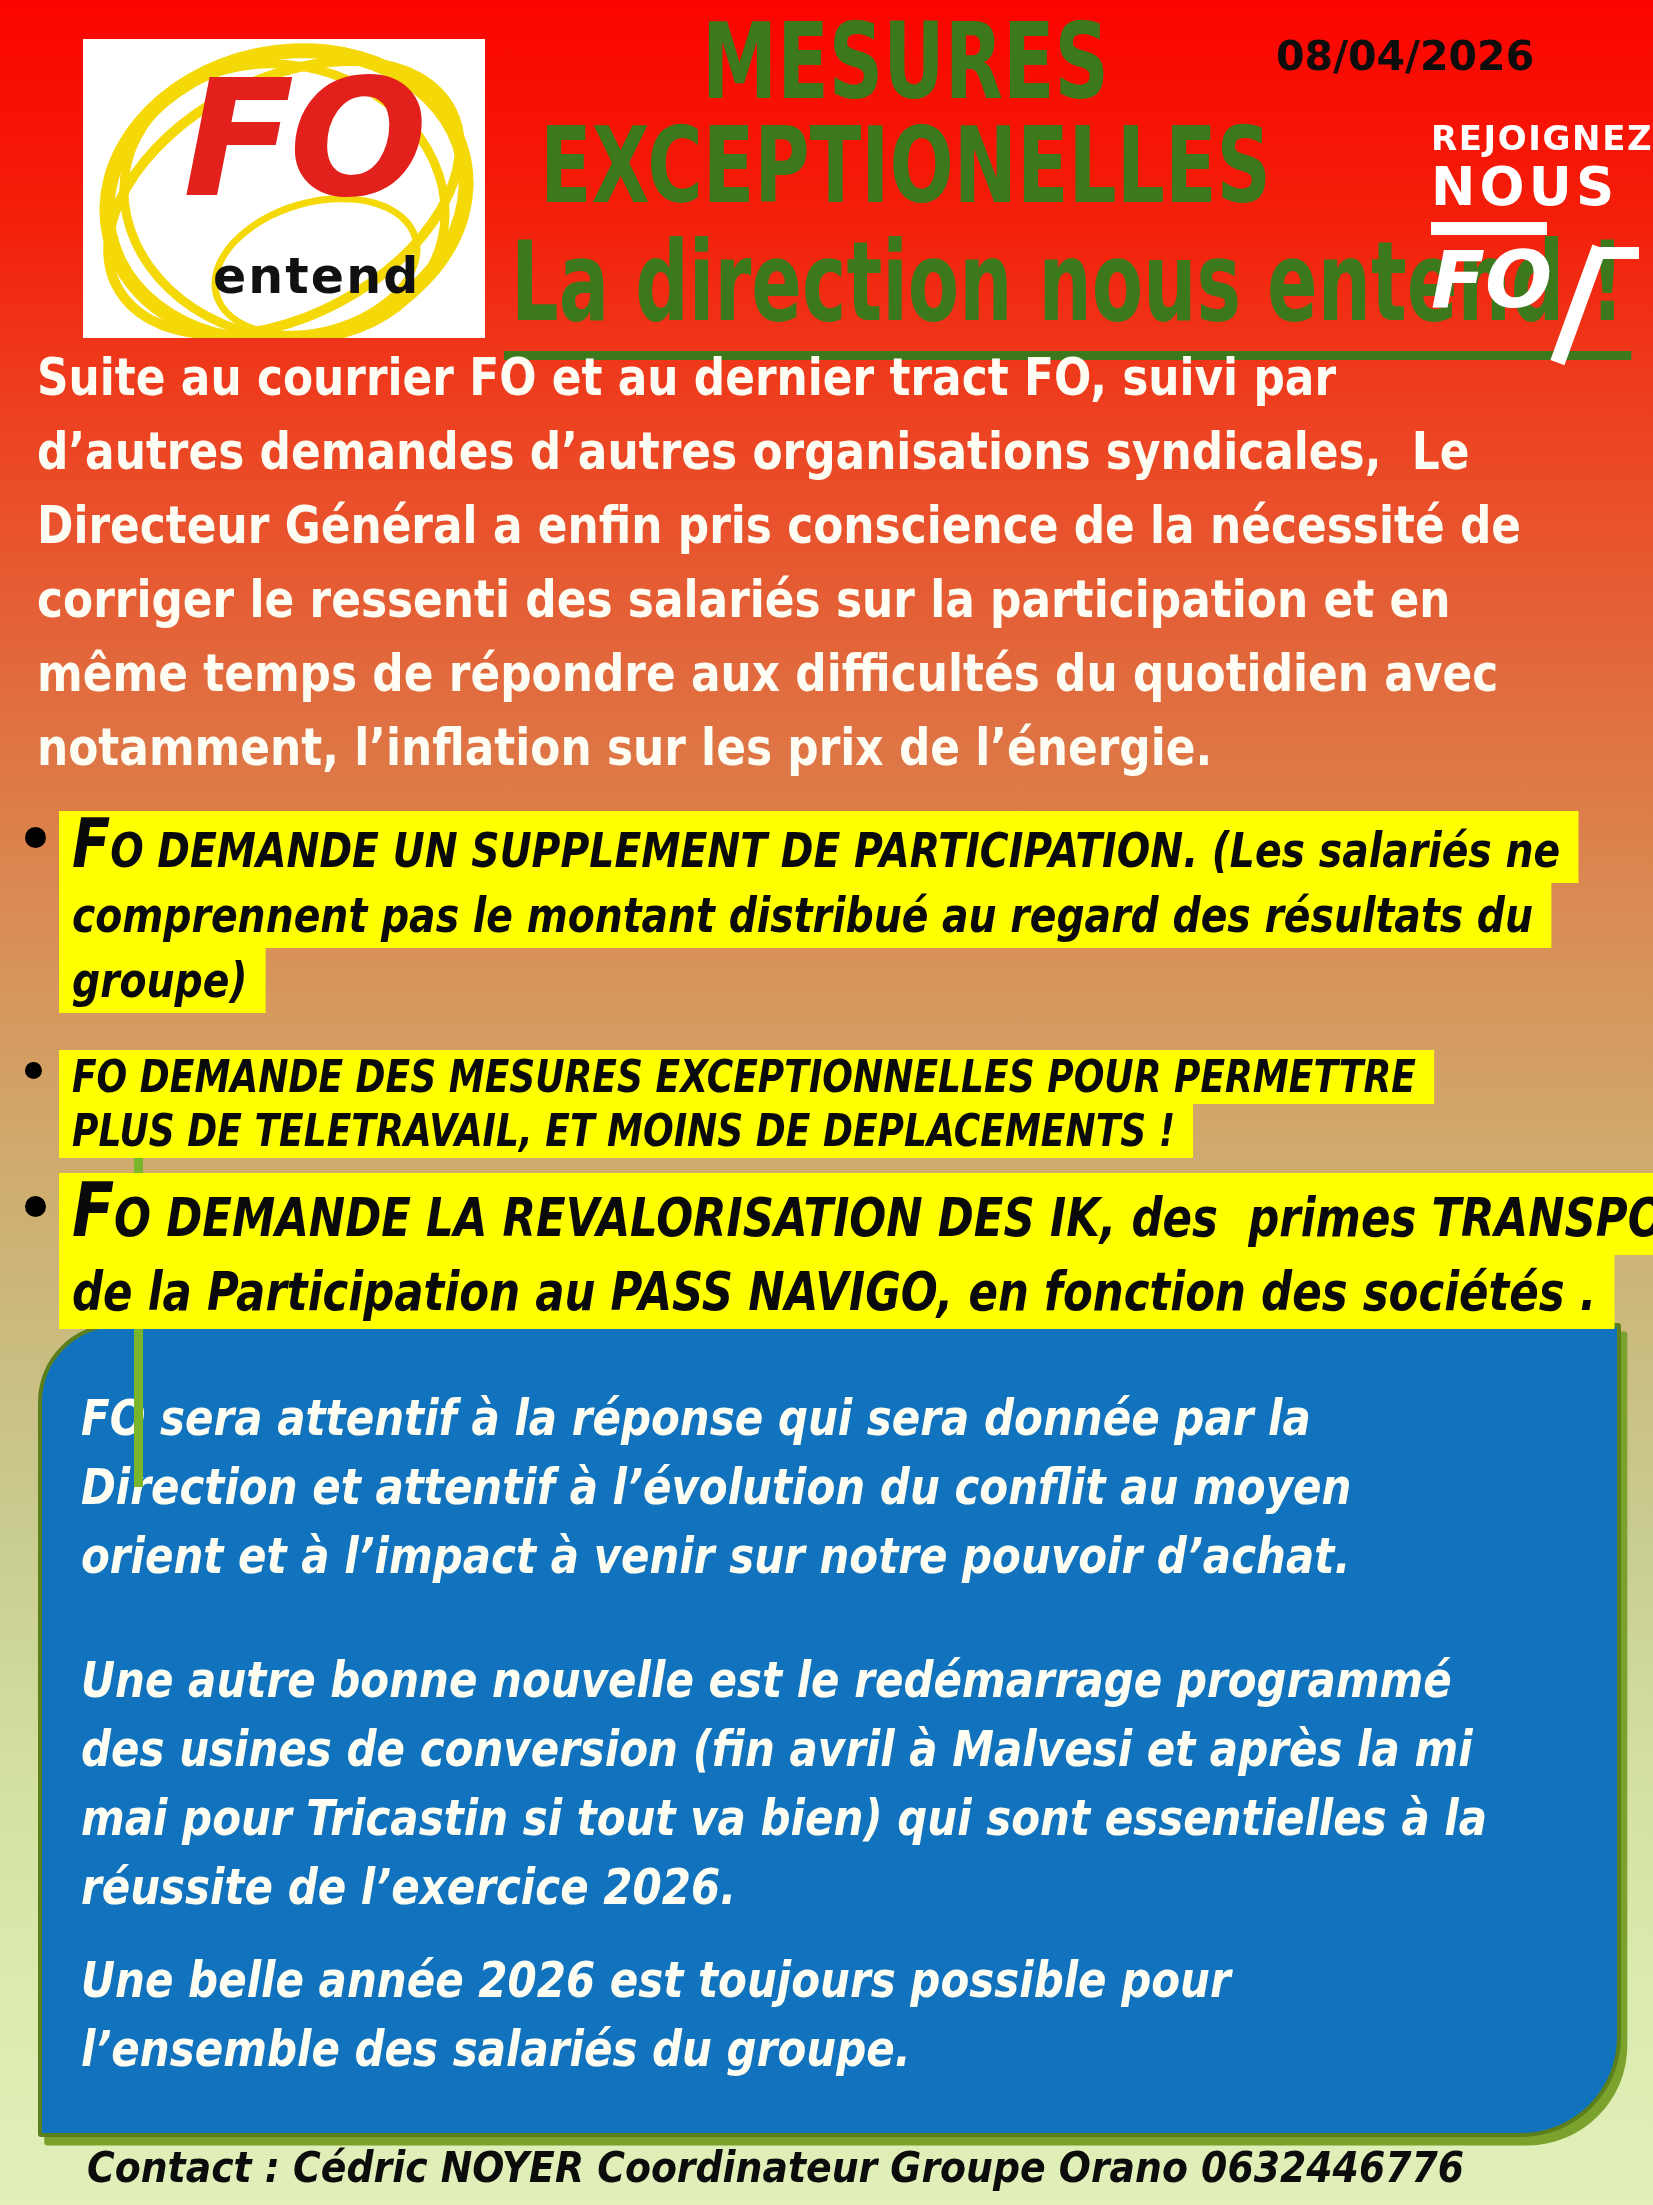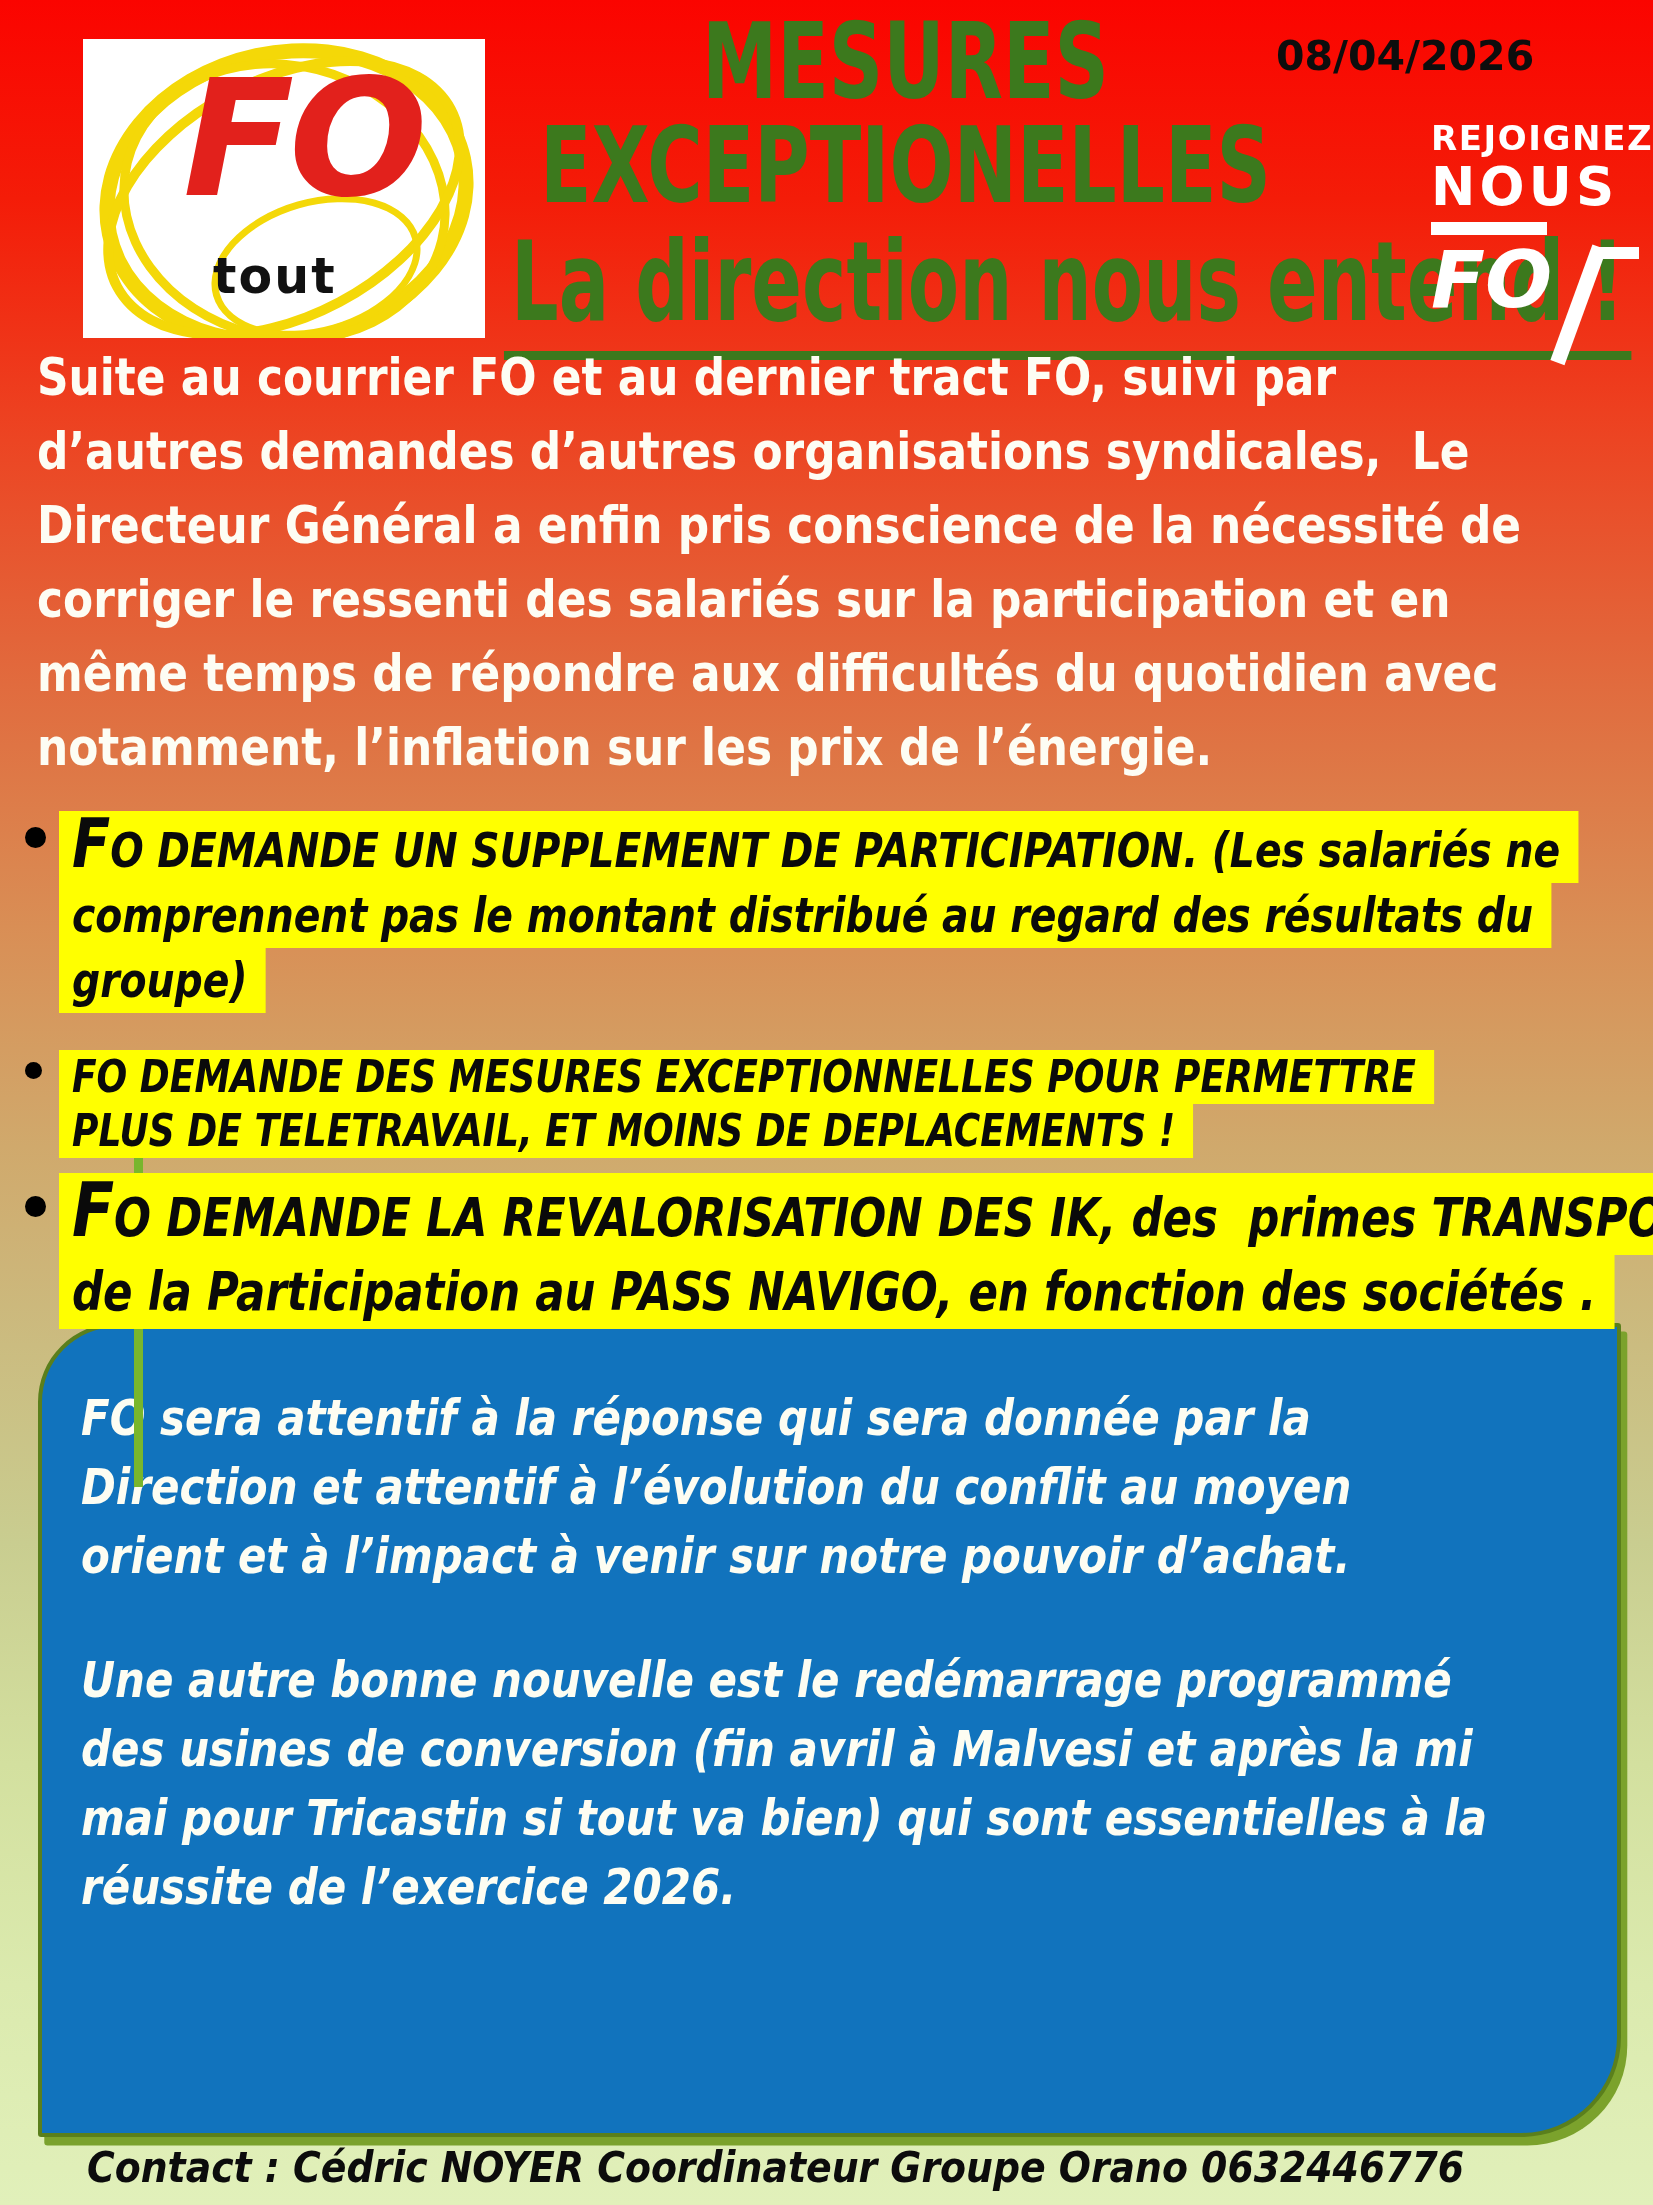--- a/index.html
+++ b/index.html
@@ -71,21 +71,21 @@
 <body>
 
 <div id="page">
 
   <div class="logo-box">
     <div class="swirl sw1"></div>
     <div class="swirl sw2"></div>
     <div class="swirl sw3"></div>
     <div class="swirl sw4"></div>
     <div class="logo-fo">FO</div>
-    <div class="logo-orano">tout</div>
+    <div class="logo-orano">entend</div>
   </div>
 
   <div class="title-block">
     <div class="t1">MESURES</div>
     <div class="t2">EXCEPTIONELLES</div>
     <div class="t3"><span>La direction nous entend !</span></div>
   </div>
 
   <div class="date">08/04/2026</div>
 
@@ -138,19 +138,23 @@
         <div class="pl">FO sera attentif à la réponse qui sera donnée par la</div>
         <div class="pl">Direction et attentif à l’évolution du conflit au moyen</div>
         <div class="pl">orient et à l’impact à venir sur notre pouvoir d’achat.</div>
       </div>
       <div class="pp pb">
         <div class="pl">Une autre bonne nouvelle est le redémarrage programmé</div>
         <div class="pl">des usines de conversion (fin avril à Malvesi et après la mi</div>
         <div class="pl">mai pour Tricastin si tout va bien) qui sont essentielles à la</div>
         <div class="pl">réussite de l’exercice 2026.</div>
       </div>
+      <div class="pp pc">
+        <div class="pl">Une belle année 2026 est toujours possible pour</div>
+        <div class="pl">l’ensemble des salariés du groupe.</div>
+      </div>
     </div>
   </div>
 
   <div class="contact">Contact : Cédric NOYER Coordinateur Groupe Orano 0632446776</div>
 
 </div>
 
 
 </body></html>

